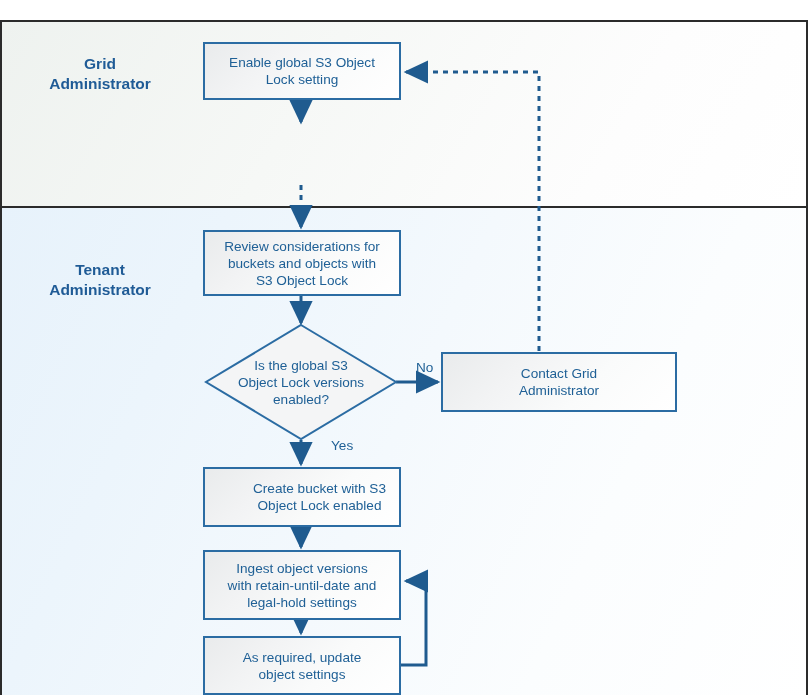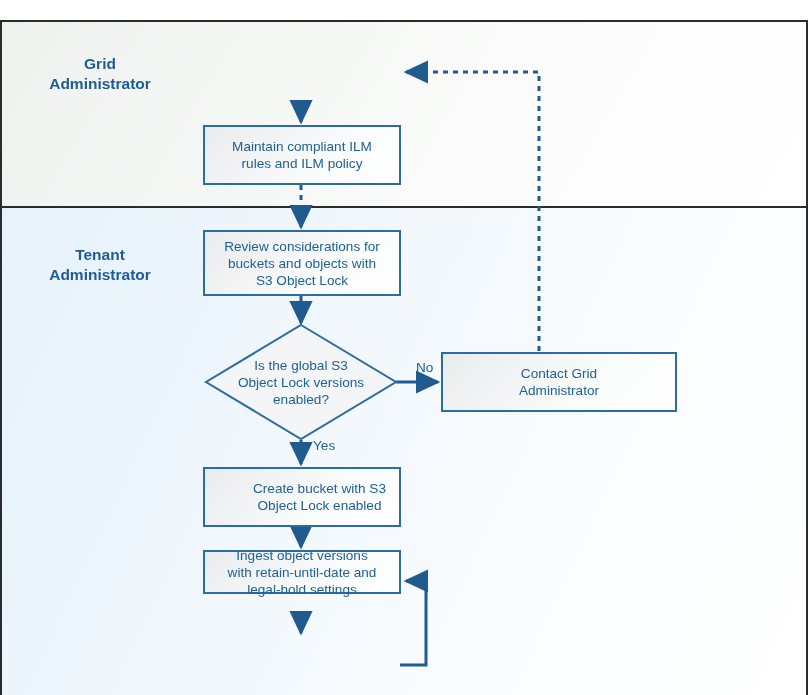--- a/index.html
+++ b/index.html
@@ -49,21 +49,21 @@
     width: 190px;
     left: 5px;
     text-align: center;
     font-weight: bold;
     font-size: 15.5px;
     line-height: 20px;
     color: #1f5b96;
     white-space: pre-line;
   }
   #lane-label-grid { top: 34px; }
-  #lane-label-tenant { top: 225px; }
+  #lane-label-tenant { top: 240px; }
 
   
   #connectors {
     position: absolute;
     left: 0;
     top: 0;
     width: 808px;
     height: 695px;
     pointer-events: none;
   }
@@ -142,42 +142,44 @@
       <line x1="301" y1="507" x2="301" y2="527" marker-end="url(#arrow)"></line>
 
       <line x1="301" y1="592" x2="301" y2="613" marker-end="url(#arrow)"></line>
 
       <path d="M400,645 L426,645 L426,561 L406,561" marker-end="url(#arrow)"></path>
     </g>
 
     <polygon points="301,305 396,362 301,419 206,362" fill="#f4f5f6" stroke="#2b6ca3" stroke-width="2"></polygon>
   </svg>
 
+  <div class="node process" style="left:203px; top:22px; width:198px; height:58px;">Enable global S3 Object
+Lock setting</div>
 
-  <div class="node process" style="left:203px; top:105px; width:198px; height:60px;">Maintain compliant ILM
-rules and ILM policy</div>
 
   <div class="node process" style="left:203px; top:210px; width:198px; height:66px;">Review considerations for
 buckets and objects with
 S3 Object Lock</div>
 
   <div class="node decision" style="left:207px; top:305px; width:188px; height:114px;">
     <span class="dtext">Is the global S3
 Object Lock versions
 enabled?</span>
   </div>
 
   <div class="node process" style="left:441px; top:332px; width:236px; height:60px;">Contact Grid
 Administrator</div>
 
   <div class="node process" style="left:203px; top:447px; width:198px; height:60px;padding-left:35px;">Create bucket with S3
 Object Lock enabled</div>
 
-  <div class="node process" style="left:203px; top:530px; width:198px; height:44px;">Ingest object versions
+  <div class="node process" style="left:203px; top:530px; width:198px; height:70px;">Ingest object versions
 with retain-until-date and
 legal-hold settings</div>
 
+  <div class="node process" style="left:203px; top:616px; width:198px; height:59px;">As required, update
+object settings</div>
 
   <div class="edge-label" style="left:416px; top:340px;">No</div>
 
-  <div class="edge-label" style="left:313px; top:418px;">Yes</div>
+  <div class="edge-label" style="left:331px; top:418px;">Yes</div>
 
 </div>
 
 </body></html>

